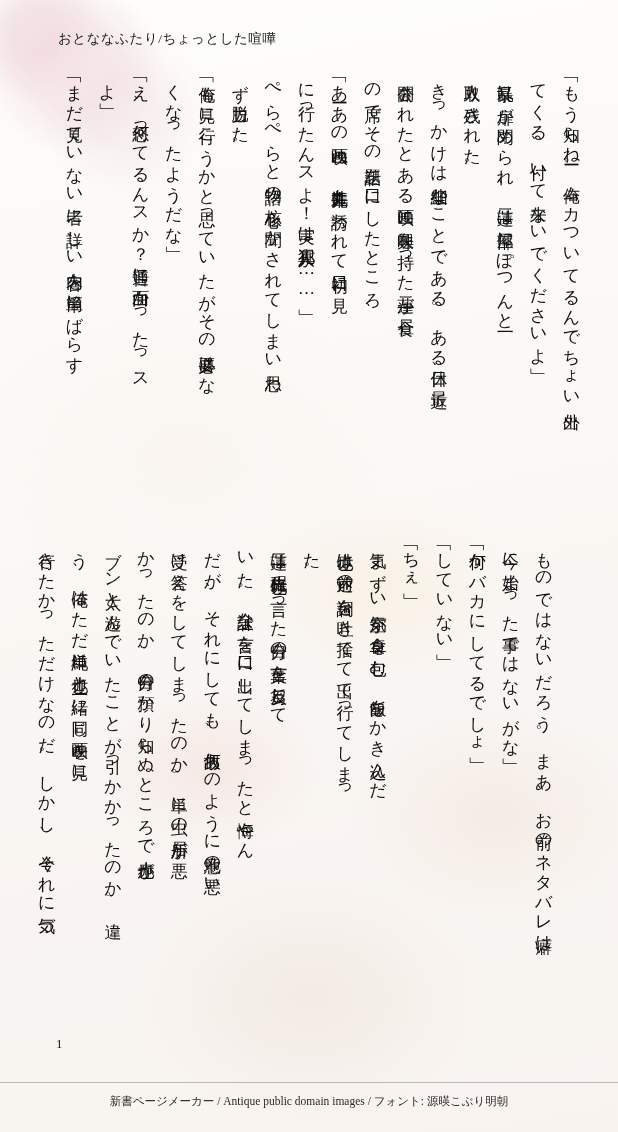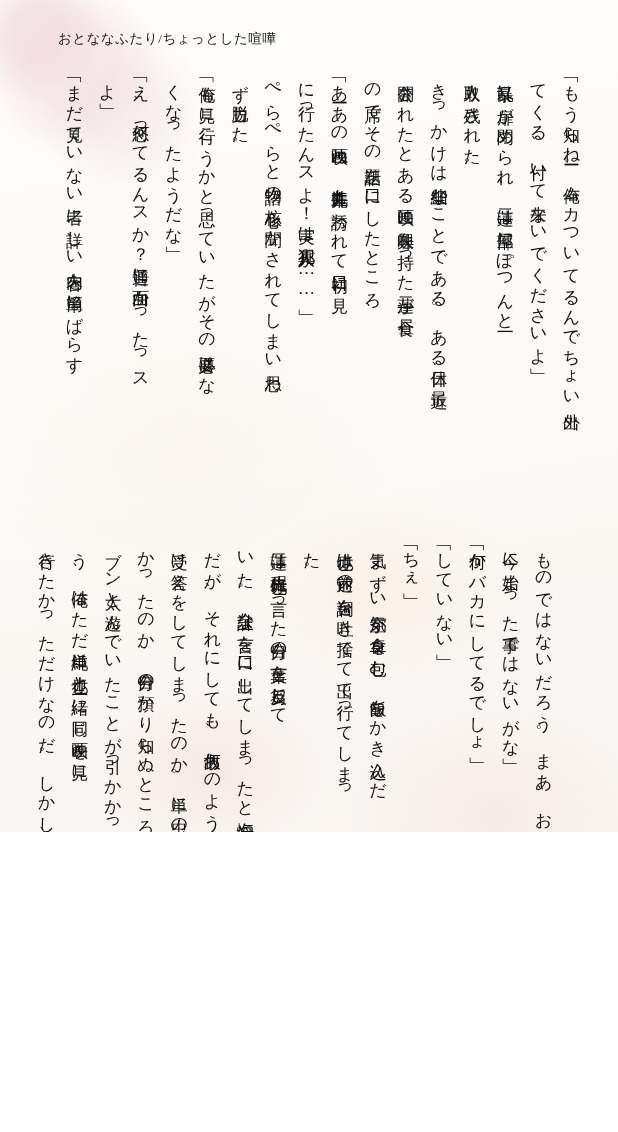--- a/index.html
+++ b/index.html
@@ -3,21 +3,21 @@
 <meta charset="utf-8">
 <style>
   html, body {
     margin: 0;
     padding: 0;
     background: #ffffff;
   }
   .page {
     position: relative;
     width: 618px;
-    height: 832px;
+    height: 1132px;
     background: #fdfbf9;
     overflow: hidden;
     font-family: "Liberation Serif", "DejaVu Serif", serif;
     color: #111111;
   }
   
   .bg-photo {
     position: absolute;
     left: 0; top: 0;
     width: 618px; height: 1132px;
@@ -155,15 +155,16 @@
       <div class="col para">受け答えをしてしまったのか。単に虫の居所が悪</div>
       <div class="col para">かったのか、自分の預かり知らぬところで赤也が</div>
       <div class="col para">ブン太と遊んでいたことが引っかかったのか。違</div>
       <div class="col para">う、俺はただ単純に赤也と一緒に同じ映画を見に</div>
       <div class="col para">行きたかっただけなのだ。しかし、今それに気づ</div>
     </div>
 
     <div class="page-number">1</div>
 
     <div class="footer-rule"></div>
+    <div class="footer">新書ページメーカー / Antique public domain images / フォント: 源暎こぶり明朝</div>
 
   </div>
 </div>
 
 </body></html>

